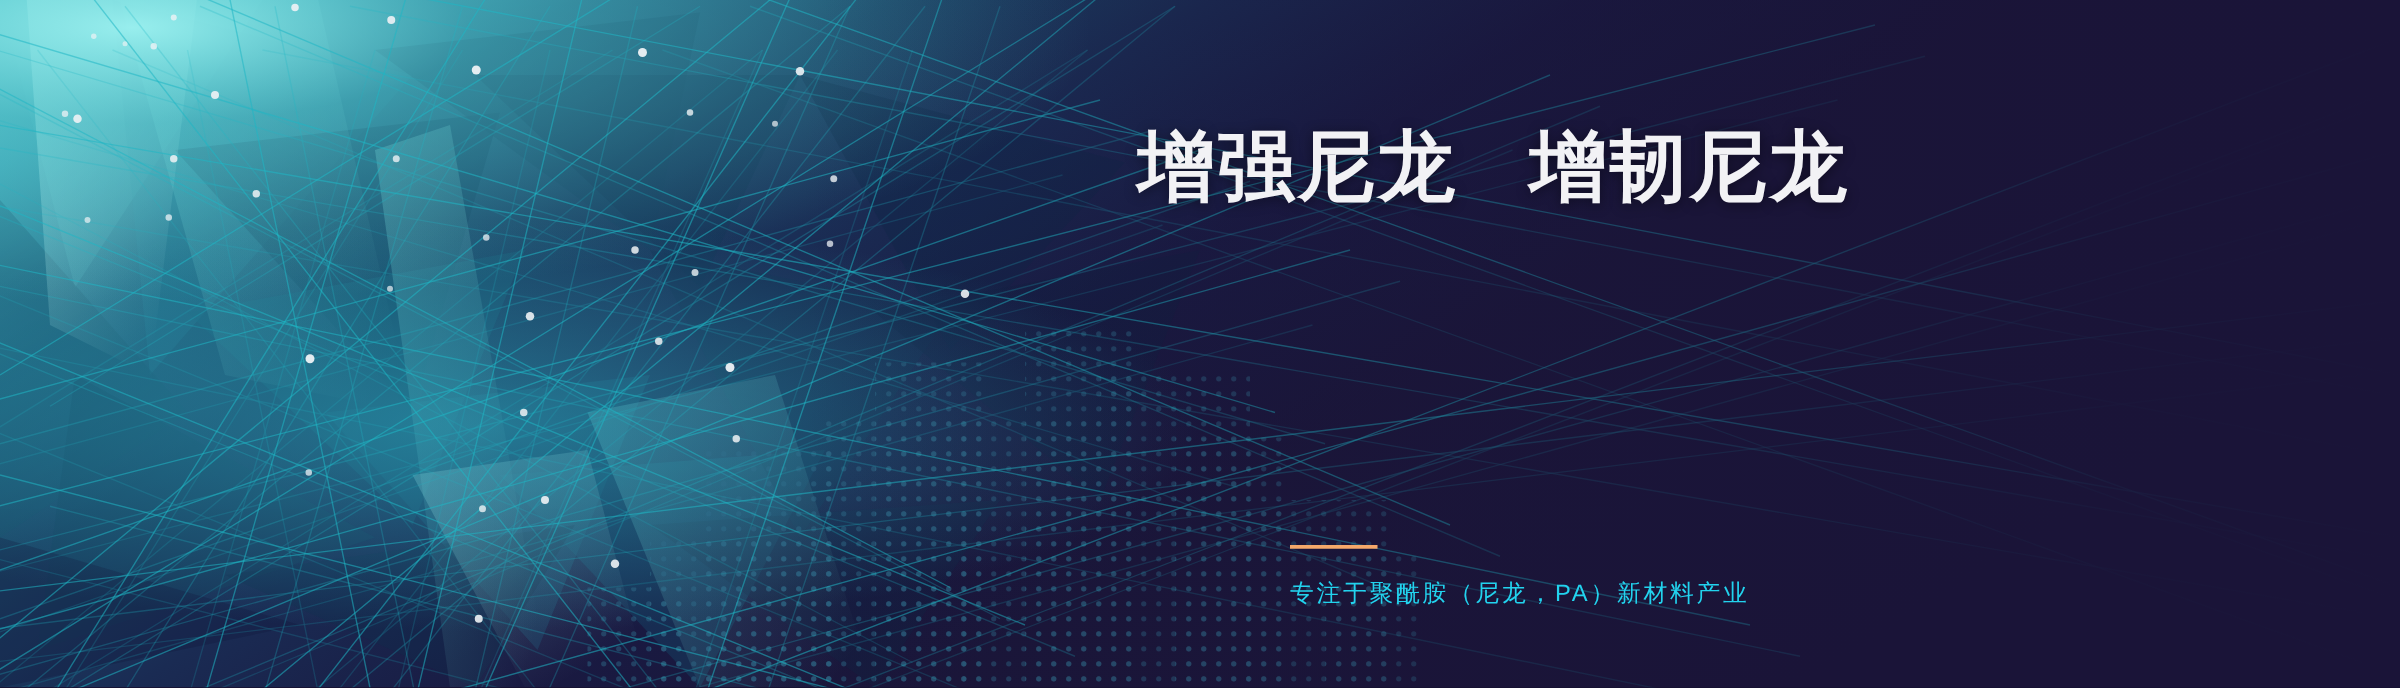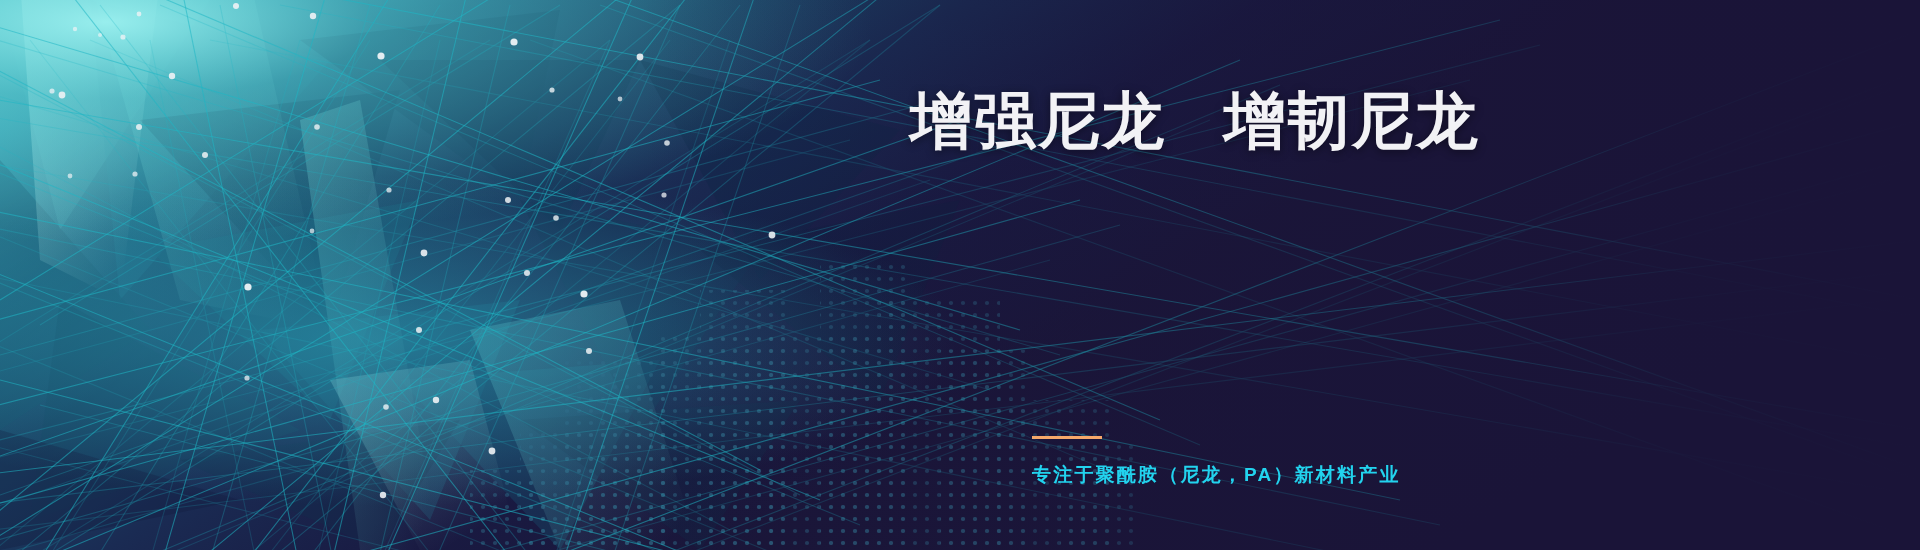--- a/index.html
+++ b/index.html
@@ -17,35 +17,35 @@
     position:absolute;
     left:910px;
     color:#f2f2f5;
     font-weight:700;
     font-size:62px;
     line-height:1;
     letter-spacing:2px;
     white-space:pre;
     text-shadow:0 2px 10px rgba(0,0,0,.45);
   }
-  #headline-1{top:90px;}
+  #headline-1{top:103px;}
   #headline-2{top:186px;}
 
   #accent-rule{
     position:absolute;
     left:1032px;top:436px;
     width:70px;height:3px;
     background:#f5a86a;
   }
 
   #tagline{
     position:absolute;
     left:1032px;top:462px;
     color:#22d3ee;
-    font-weight:700;
+    font-weight:400;
     font-size:19px;
     letter-spacing:2.2px;
     white-space:pre;
   }
 </style>
 </head>
 <body>
 
 <div id="banner">
 

